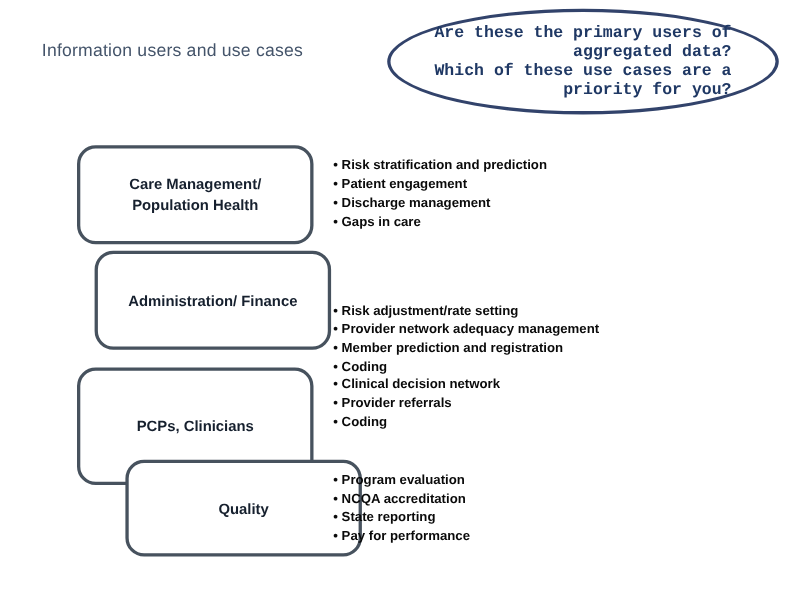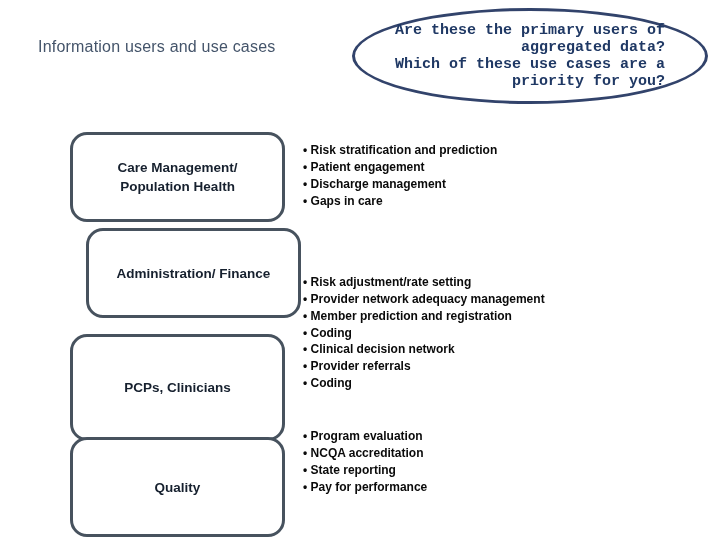--- a/index.html
+++ b/index.html
@@ -97,21 +97,21 @@
 
   <div class="user-box" style="top:322px;height:107px;margin-top:12px;">
     <div>PCPs, Clinicians</div>
   </div>
   <ul class="use-cases" style="top:341px;">
     <li>Clinical decision network</li>
     <li>Provider referrals</li>
     <li>Coding</li>
   </ul>
 
-  <div class="user-box" style="top:437px;height:100px;">
+  <div class="user-box" style="top:418px;height:88px;margin-left:44px;">
     <div>Quality</div>
   </div>
   <ul class="use-cases" style="top:428px;">
     <li>Program evaluation</li>
     <li>NCQA accreditation</li>
     <li>State reporting</li>
     <li>Pay for performance</li>
   </ul>
 
 </div>

